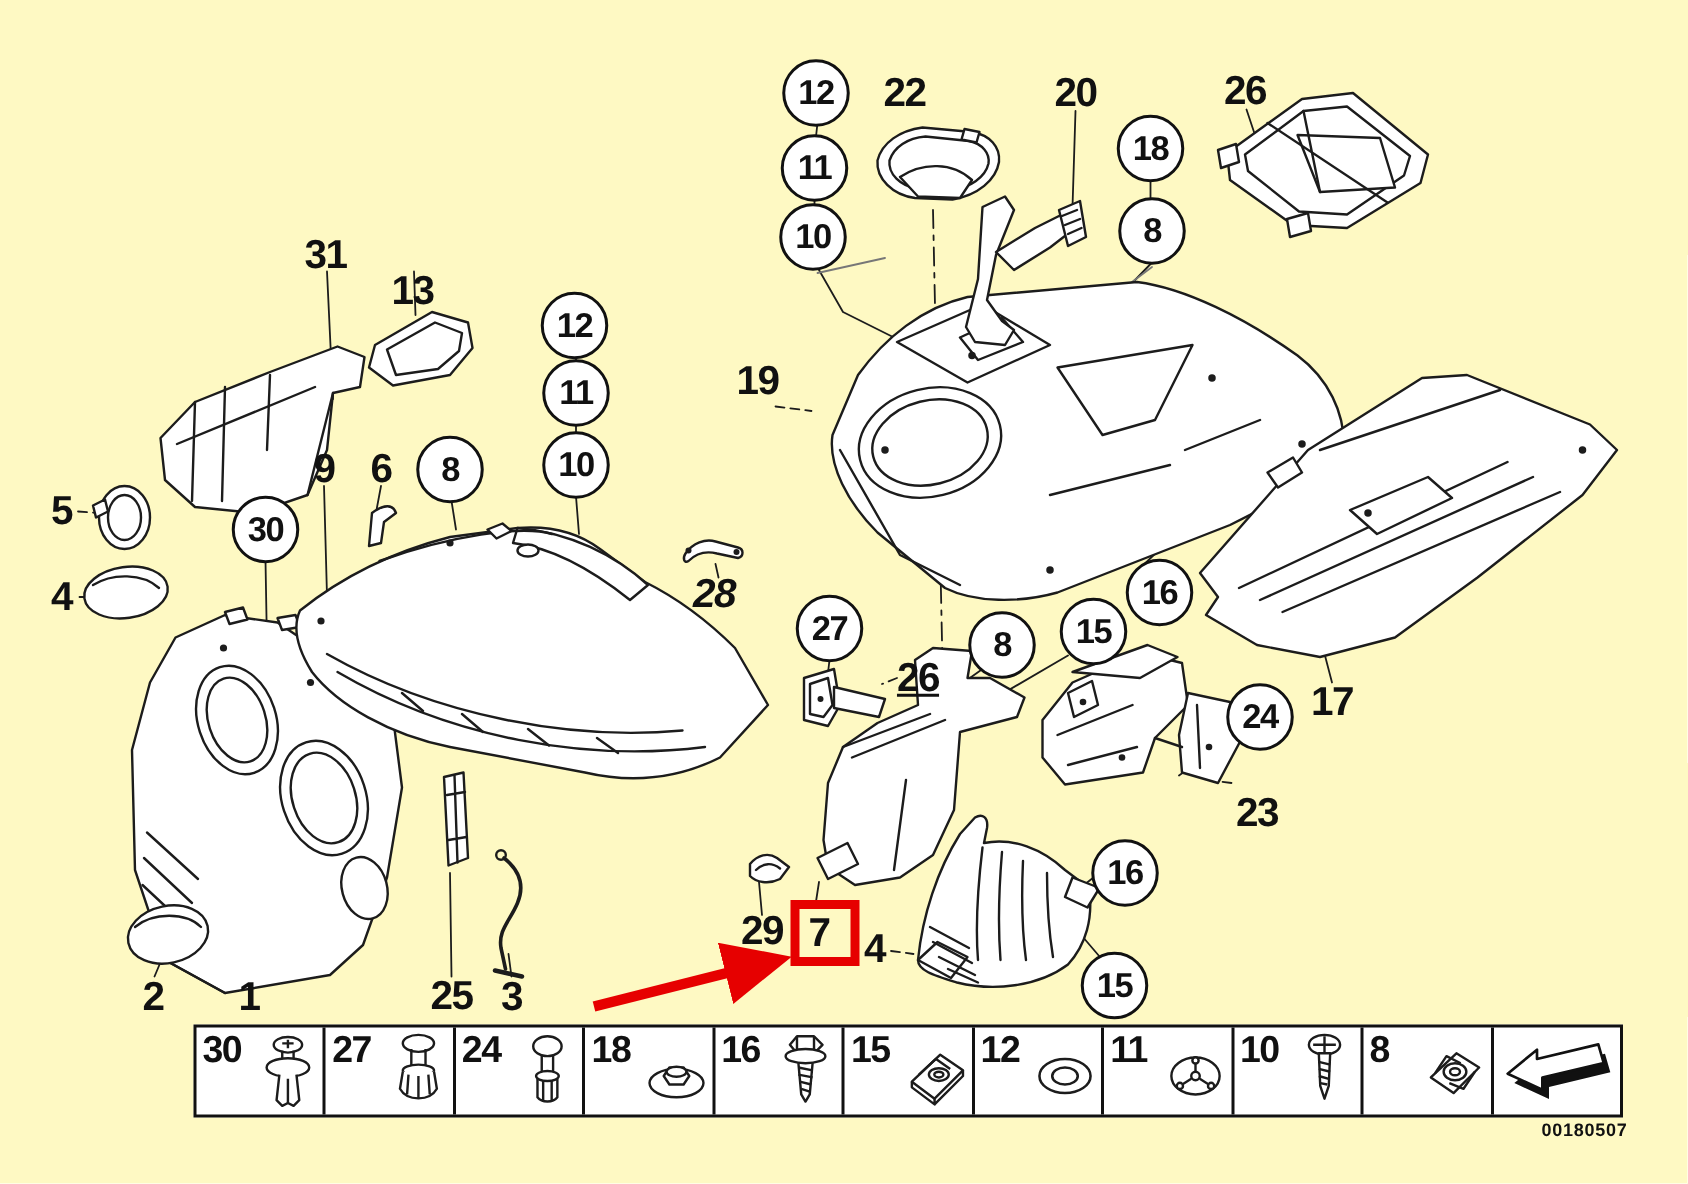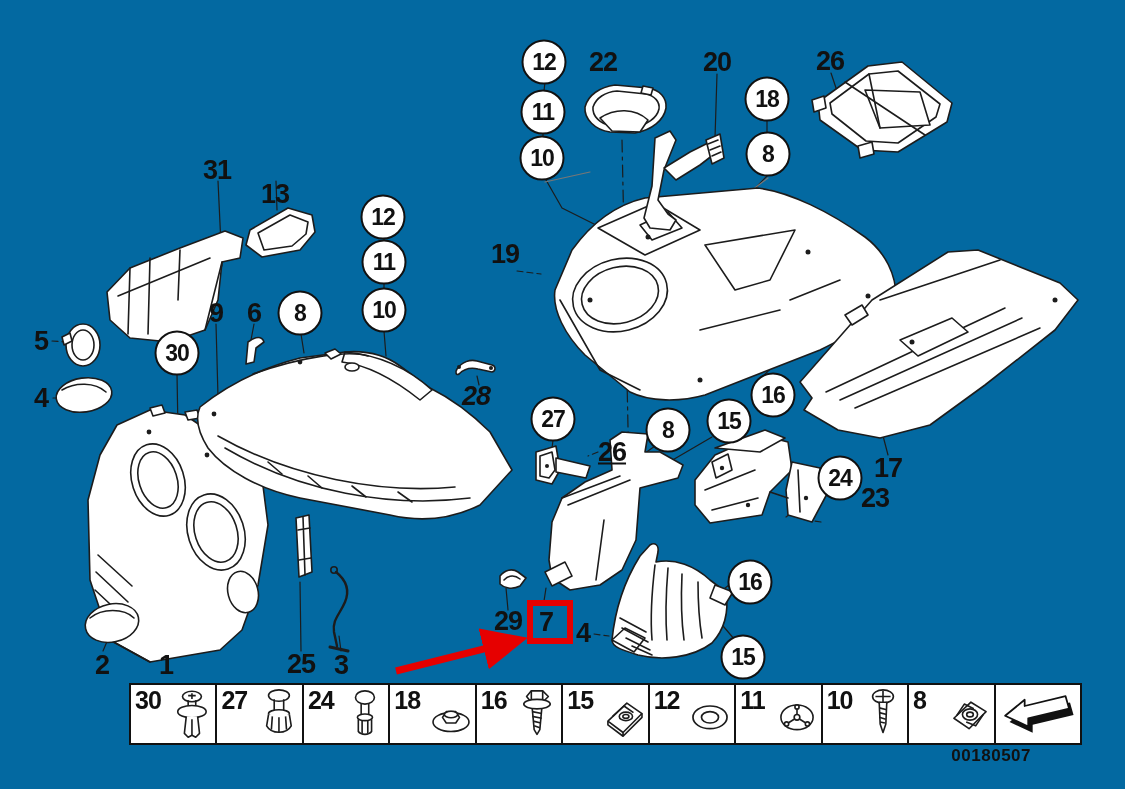--- a/index.html
+++ b/index.html
@@ -1,37 +1,37 @@
 <!DOCTYPE html>
 <html><head>
 <meta charset="utf-8">
 <style>
   html,body{margin:0;padding:0;background:#fff;}
-  .stage{position:relative;width:1125px;height:789px;background:#0369a1;overflow:hidden;
+  .stage{position:relative;width:1125px;height:789px;background:#fef9c3;overflow:hidden;
          font-family:"Liberation Sans","DejaVu Sans",sans-serif;color:#111;}
   .art{position:absolute;left:0;top:0;width:1125px;height:789px;}
   .art path,.art ellipse,.art rect,.art circle,.art line,.art polyline{vector-effect:non-scaling-stroke;}
   
   .callout{position:absolute;transform:translate(-50%,-50%);display:flex;align-items:center;
            justify-content:center;font-weight:bold;color:#111;user-select:none;}
   .callout.circle{width:41px;height:41px;border:2.6px solid #111;border-radius:50%;
                   background:#fff;font-size:23px;letter-spacing:-1px;}
   .callout.plain{font-size:27px;letter-spacing:-1px;white-space:nowrap;}
   
   .highlight-box{position:absolute;border:6px solid #e60000;background:transparent;box-sizing:border-box;}
   
   .legend{position:absolute;left:129px;top:683px;width:953px;height:62px;display:flex;
           border:2.2px solid #111;box-sizing:border-box;background:#fff;}
   .legend .cell{position:relative;flex:1 1 0;border-left:2.2px solid #111;box-sizing:border-box;}
   .legend .cell:first-child{border-left:none;}
   .cell-label{position:absolute;left:4px;top:1px;font-weight:bold;font-size:25px;letter-spacing:-1px;}
   .cell-icon{position:absolute;right:1px;top:3px;width:46px;height:53px;}
   .cell.arrow-cell .cell-icon{left:50%;top:50%;transform:translate(-50%,-50%);width:80px;height:50px;}
-  .doc-number{position:absolute;left:931px;top:746px;width:100px;text-align:right;
-              font-weight:bold;font-size:17px;letter-spacing:0.5px;color:#111;}
+  .doc-number{position:absolute;left:985px;top:746px;width:100px;text-align:right;
+              font-weight:bold;font-size:12px;letter-spacing:0.5px;color:#111;}
 </style>
 </head>
 <body>
 
 <div class="stage">
 
   <svg class="art" viewBox="0 0 1125 789" fill="#fff" stroke="#1c1c1c" stroke-width="1.6" stroke-linejoin="round" stroke-linecap="round">
 
     <g fill="none" stroke-width="1.2">
       <path d="M545,82 L544,91 M543,133 L543,137 M717,74 L715,138 M831,73 L838,94 M767,120 L767,132
@@ -237,21 +237,21 @@
       <div class="callout circle" style="left: 300px; top: 313px;">8</div>
       <div class="callout plain" style="left: 505px; top: 254px;">19</div>
       <div class="callout plain" style="left: 476px; top: 396px; font-style: italic;">28</div>
       <div class="callout circle" style="left: 773px; top: 395px;">16</div>
       <div class="callout plain" style="left: 888px; top: 468px;">17</div>
       <div class="callout circle" style="left: 553px; top: 419px;">27</div>
       <div class="callout plain" style="left: 612px; top: 452px; text-decoration: underline;">26</div>
       <div class="callout circle" style="left: 668px; top: 430px;">8</div>
       <div class="callout circle" style="left: 729px; top: 421px;">15</div>
       <div class="callout circle" style="left: 840px; top: 478px;">24</div>
-      <div class="callout plain" style="left: 838px; top: 498px; margin-left: 37px;">23</div>
+      <div class="callout plain" style="left: 838px; top: 542px;">23</div>
       <div class="callout plain" style="left: 102px; top: 665px;">2</div>
       <div class="callout plain" style="left: 166px; top: 665px;">1</div>
       <div class="callout plain" style="left: 301px; top: 664px;">25</div>
       <div class="callout plain" style="left: 341px; top: 665px;">3</div>
       <div class="callout plain" style="left: 508px; top: 621px;">29</div>
       <div class="callout plain" style="left: 546px; top: 622px;">7</div>
       <div class="callout plain" style="left: 583px; top: 633px;">4</div>
       <div class="callout circle" style="left: 750px; top: 582px;">16</div>
       <div class="callout circle" style="left: 743px; top: 657px;">15</div>
     </div>

